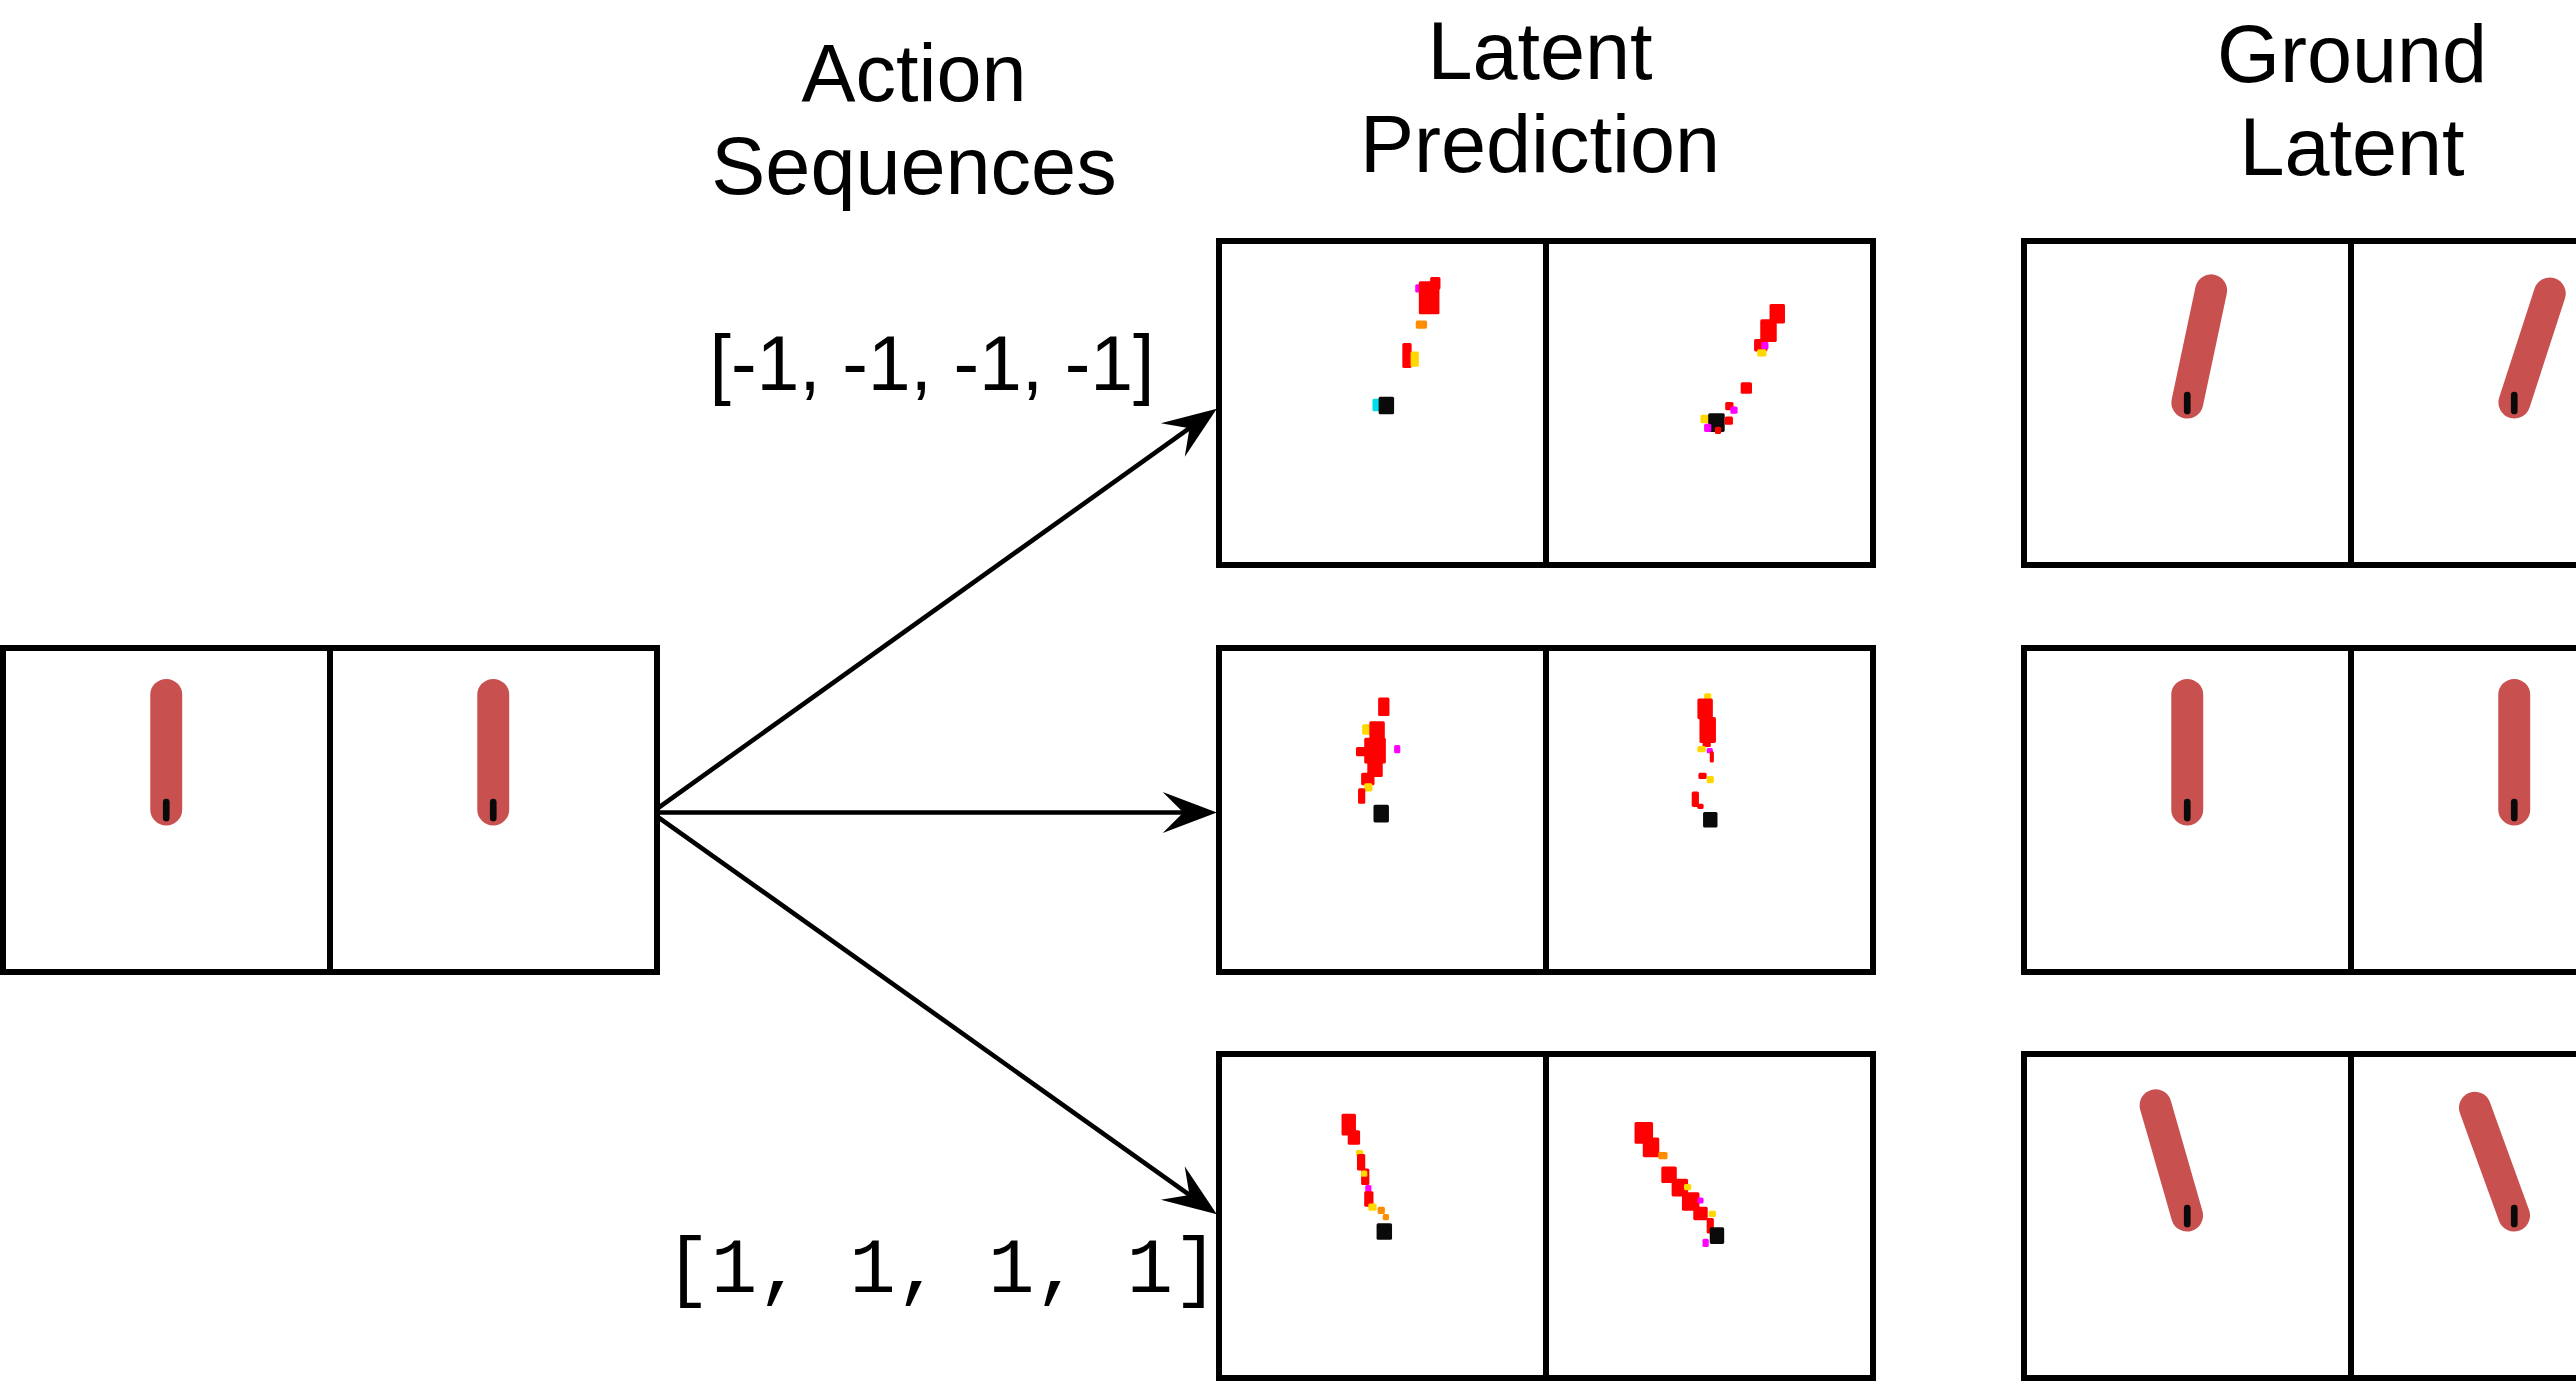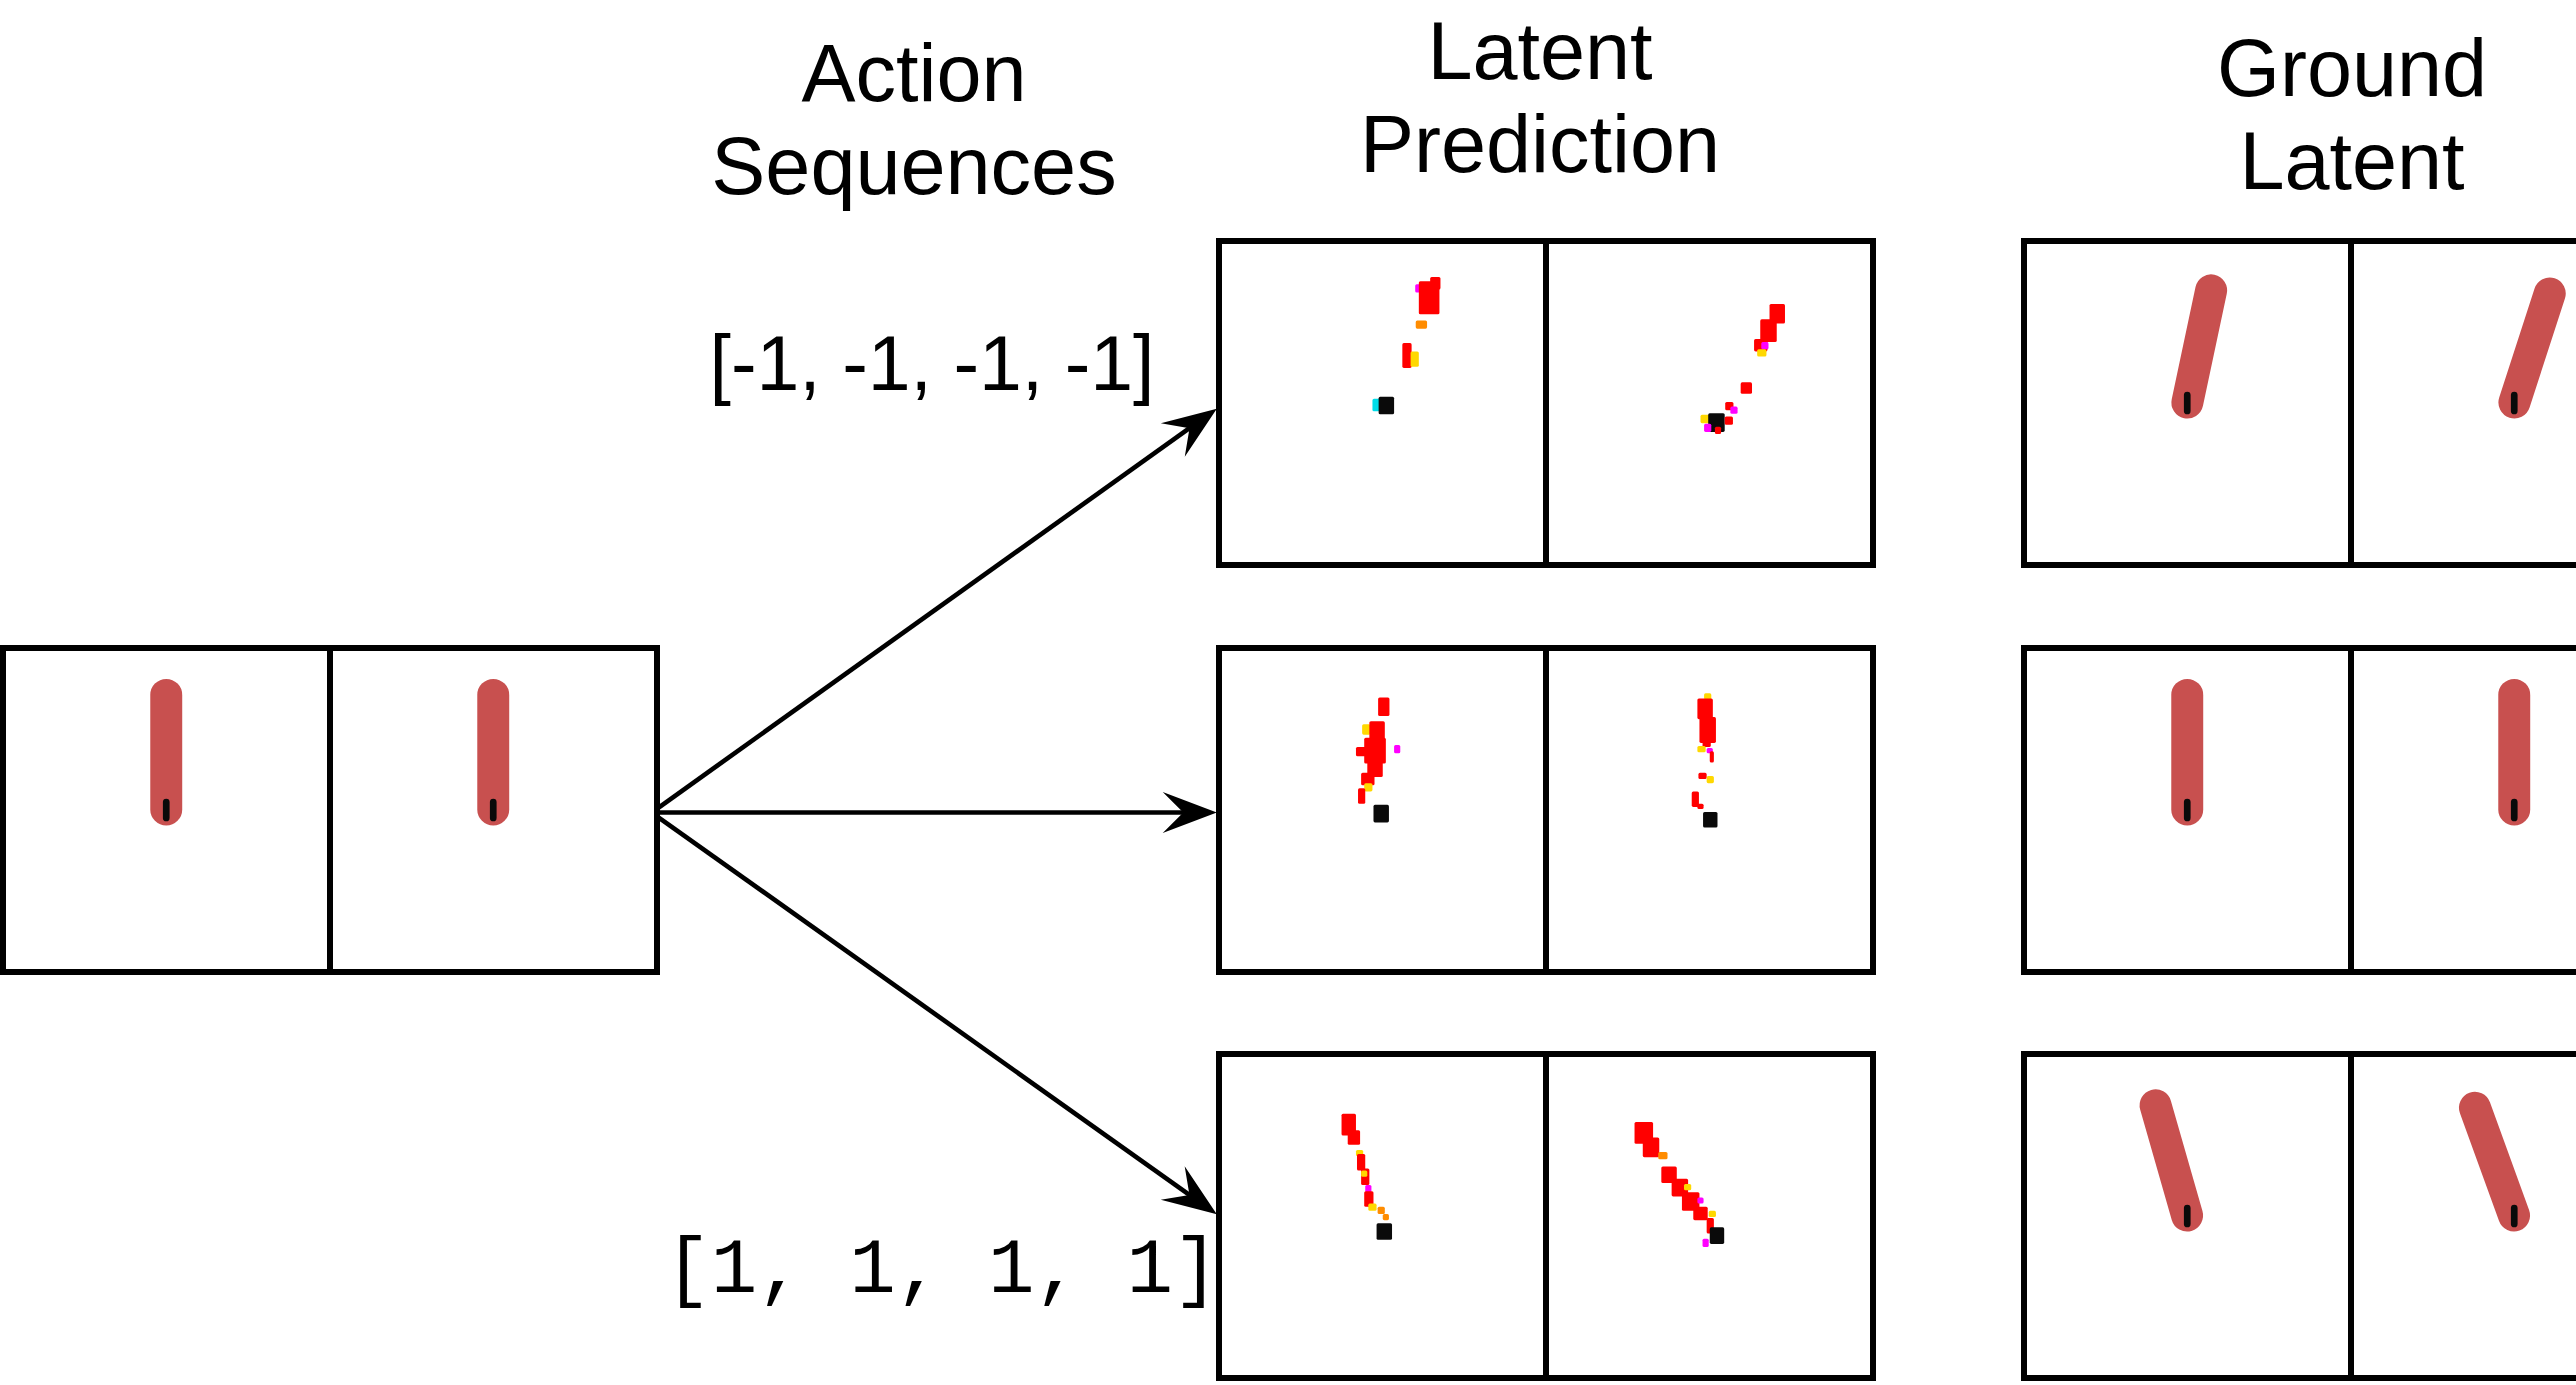--- a/index.html
+++ b/index.html
@@ -2,21 +2,21 @@
 <html style="font-size:8.2px"><head>
 <meta charset="utf-8">
 <style>
   html,body{margin:0;padding:0;background:#ffffff;}
   .fig{position:relative;width:2684px;height:1386px;background:#ffffff;overflow:hidden;
        font-family:"Liberation Sans",sans-serif;color:#000;}
   .hdr{position:absolute;transform:translateX(-50%);text-align:center;
        font-size:81px;line-height:93px;white-space:nowrap;font-weight:400;}
   .hdr-action{left:914px;top:3px;margin-top:24px;}
   .hdr-latent{left:1540px;top:5.2px;}
-  .hdr-gt{left:2352px;top:22px;}
+  .hdr-gt{left:2352px;top:8px;}
   .alabel{position:absolute;transform:translate(-50%,-50%);font-size:77px;white-space:nowrap;}
   .alabel-0{left:920px;top:363px;margin-left:12px;}
   .alabel-1{left:939px;top:767px;}
   .alabel-2{left:942px;top:1271px;font-family:Liberation Mono, monospace;}
   #arrow-layer{position:absolute;left:0;top:0;width:2684px;height:1386px;}
   .imgbox{position:absolute;width:660px;height:330px;border:6.2px solid #000;
           box-sizing:border-box;display:flex;background:#fff;}
   .panel{flex:1 1 0;position:relative;background:#fff;}
   .panel + .panel{border-left:6.2px solid #000;}
   .panelsvg{position:absolute;left:0;top:0;width:100%;height:100%;display:block;}

